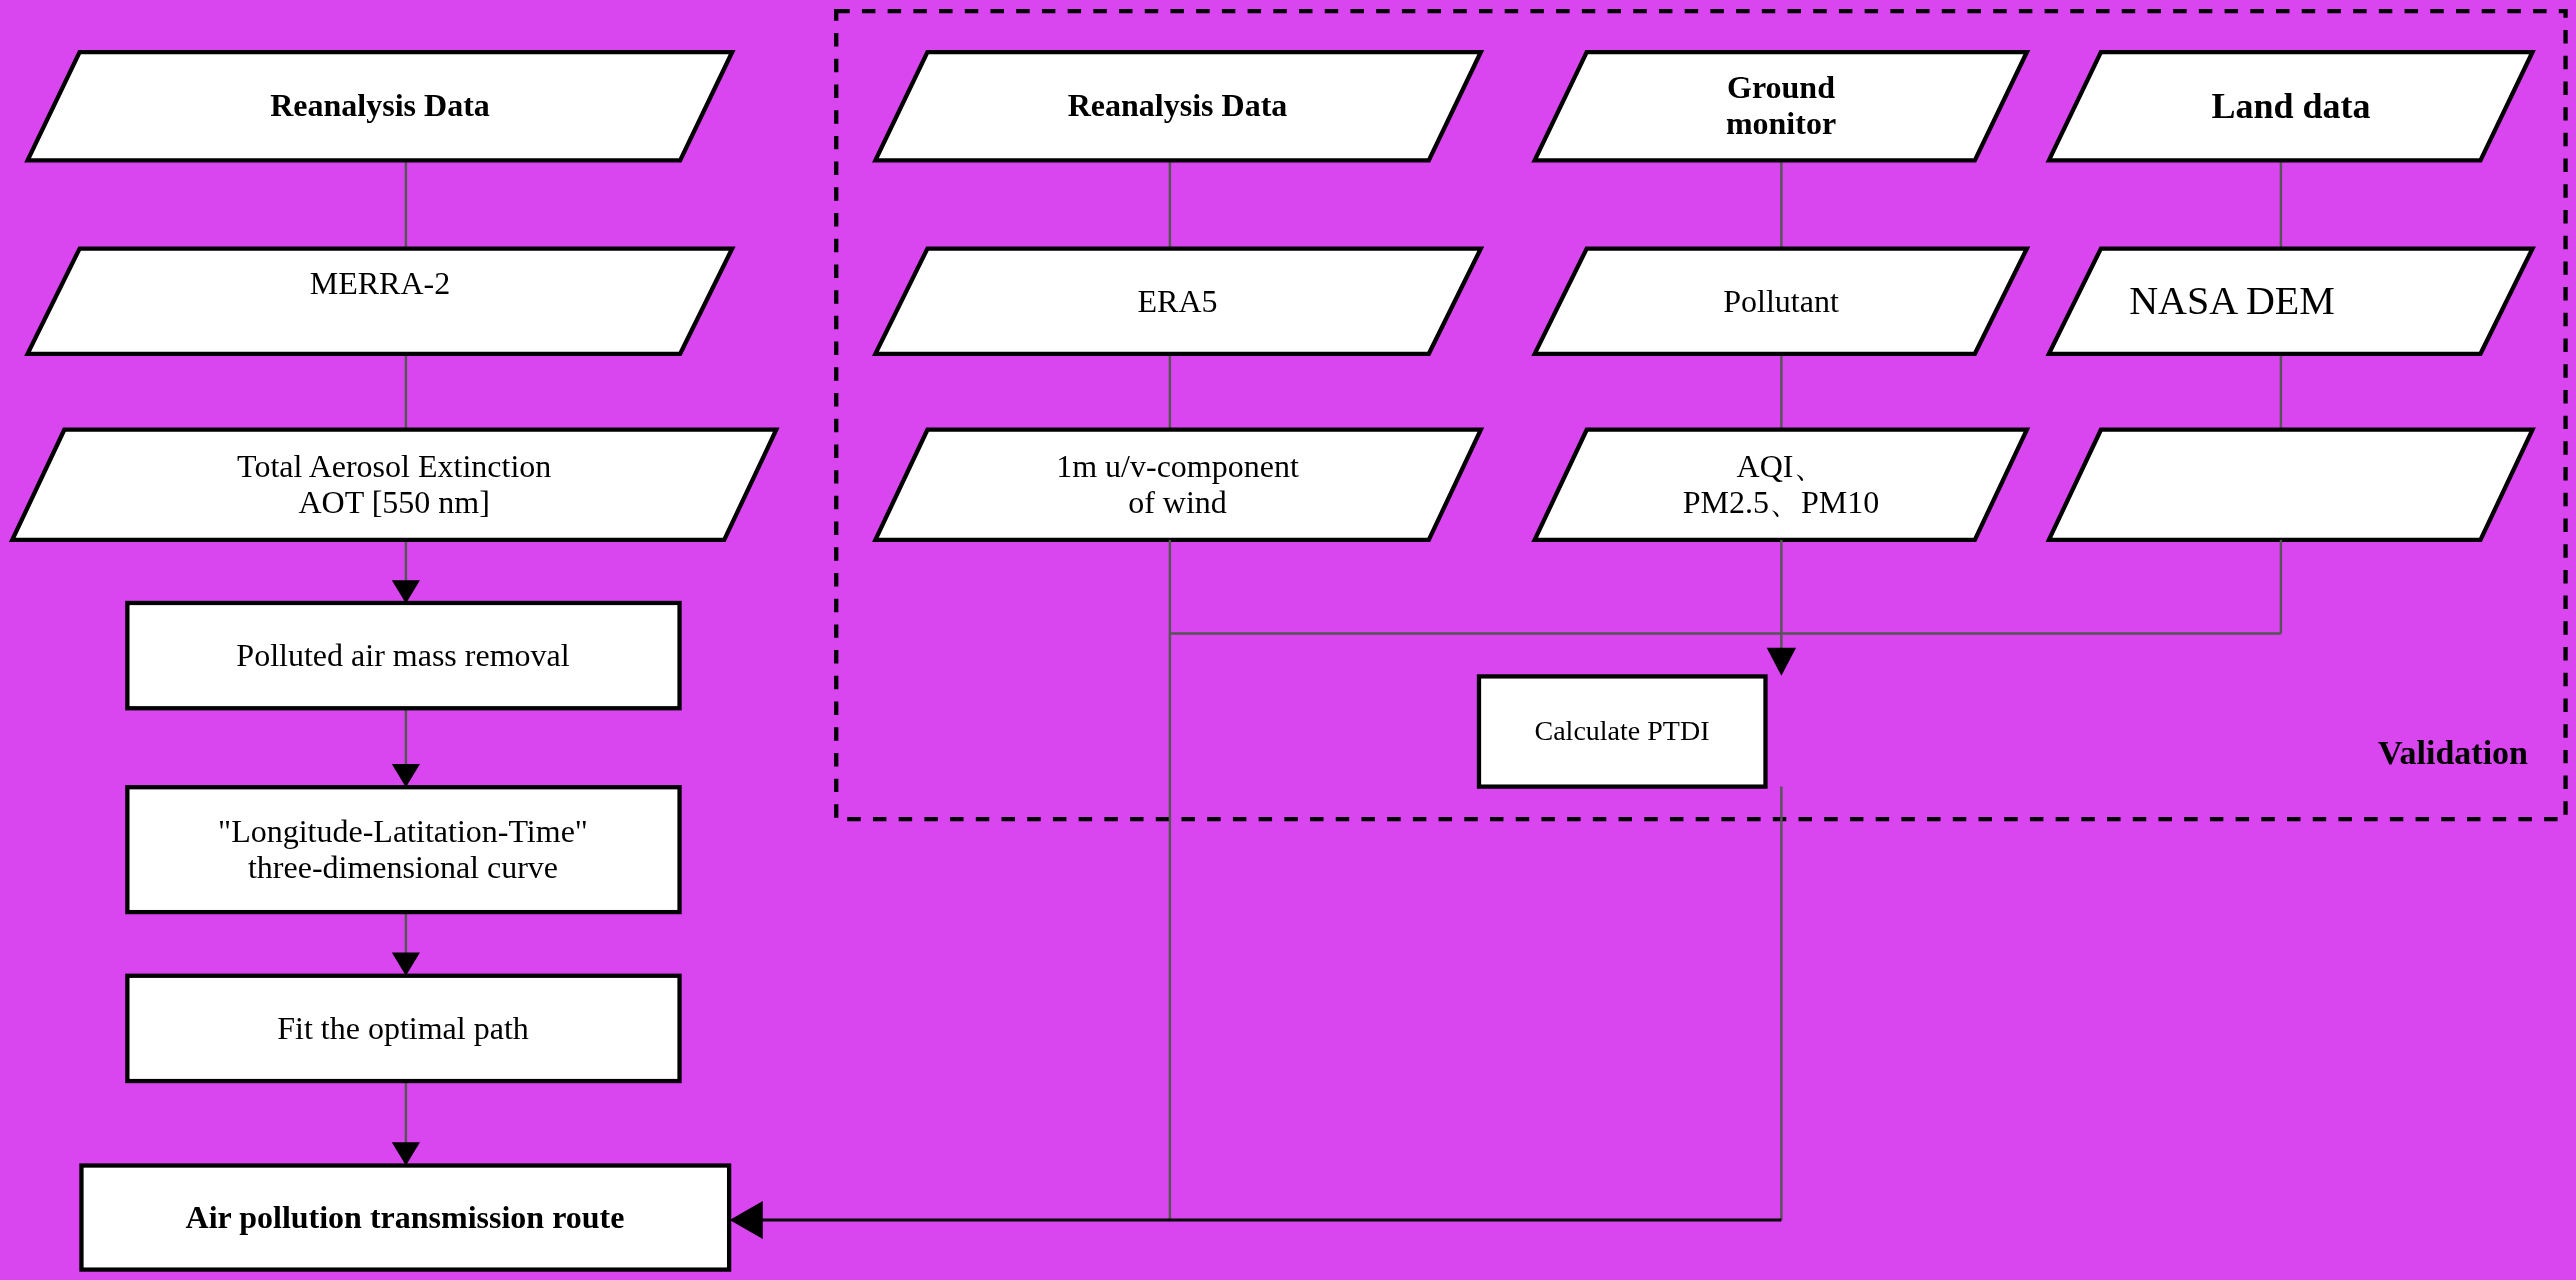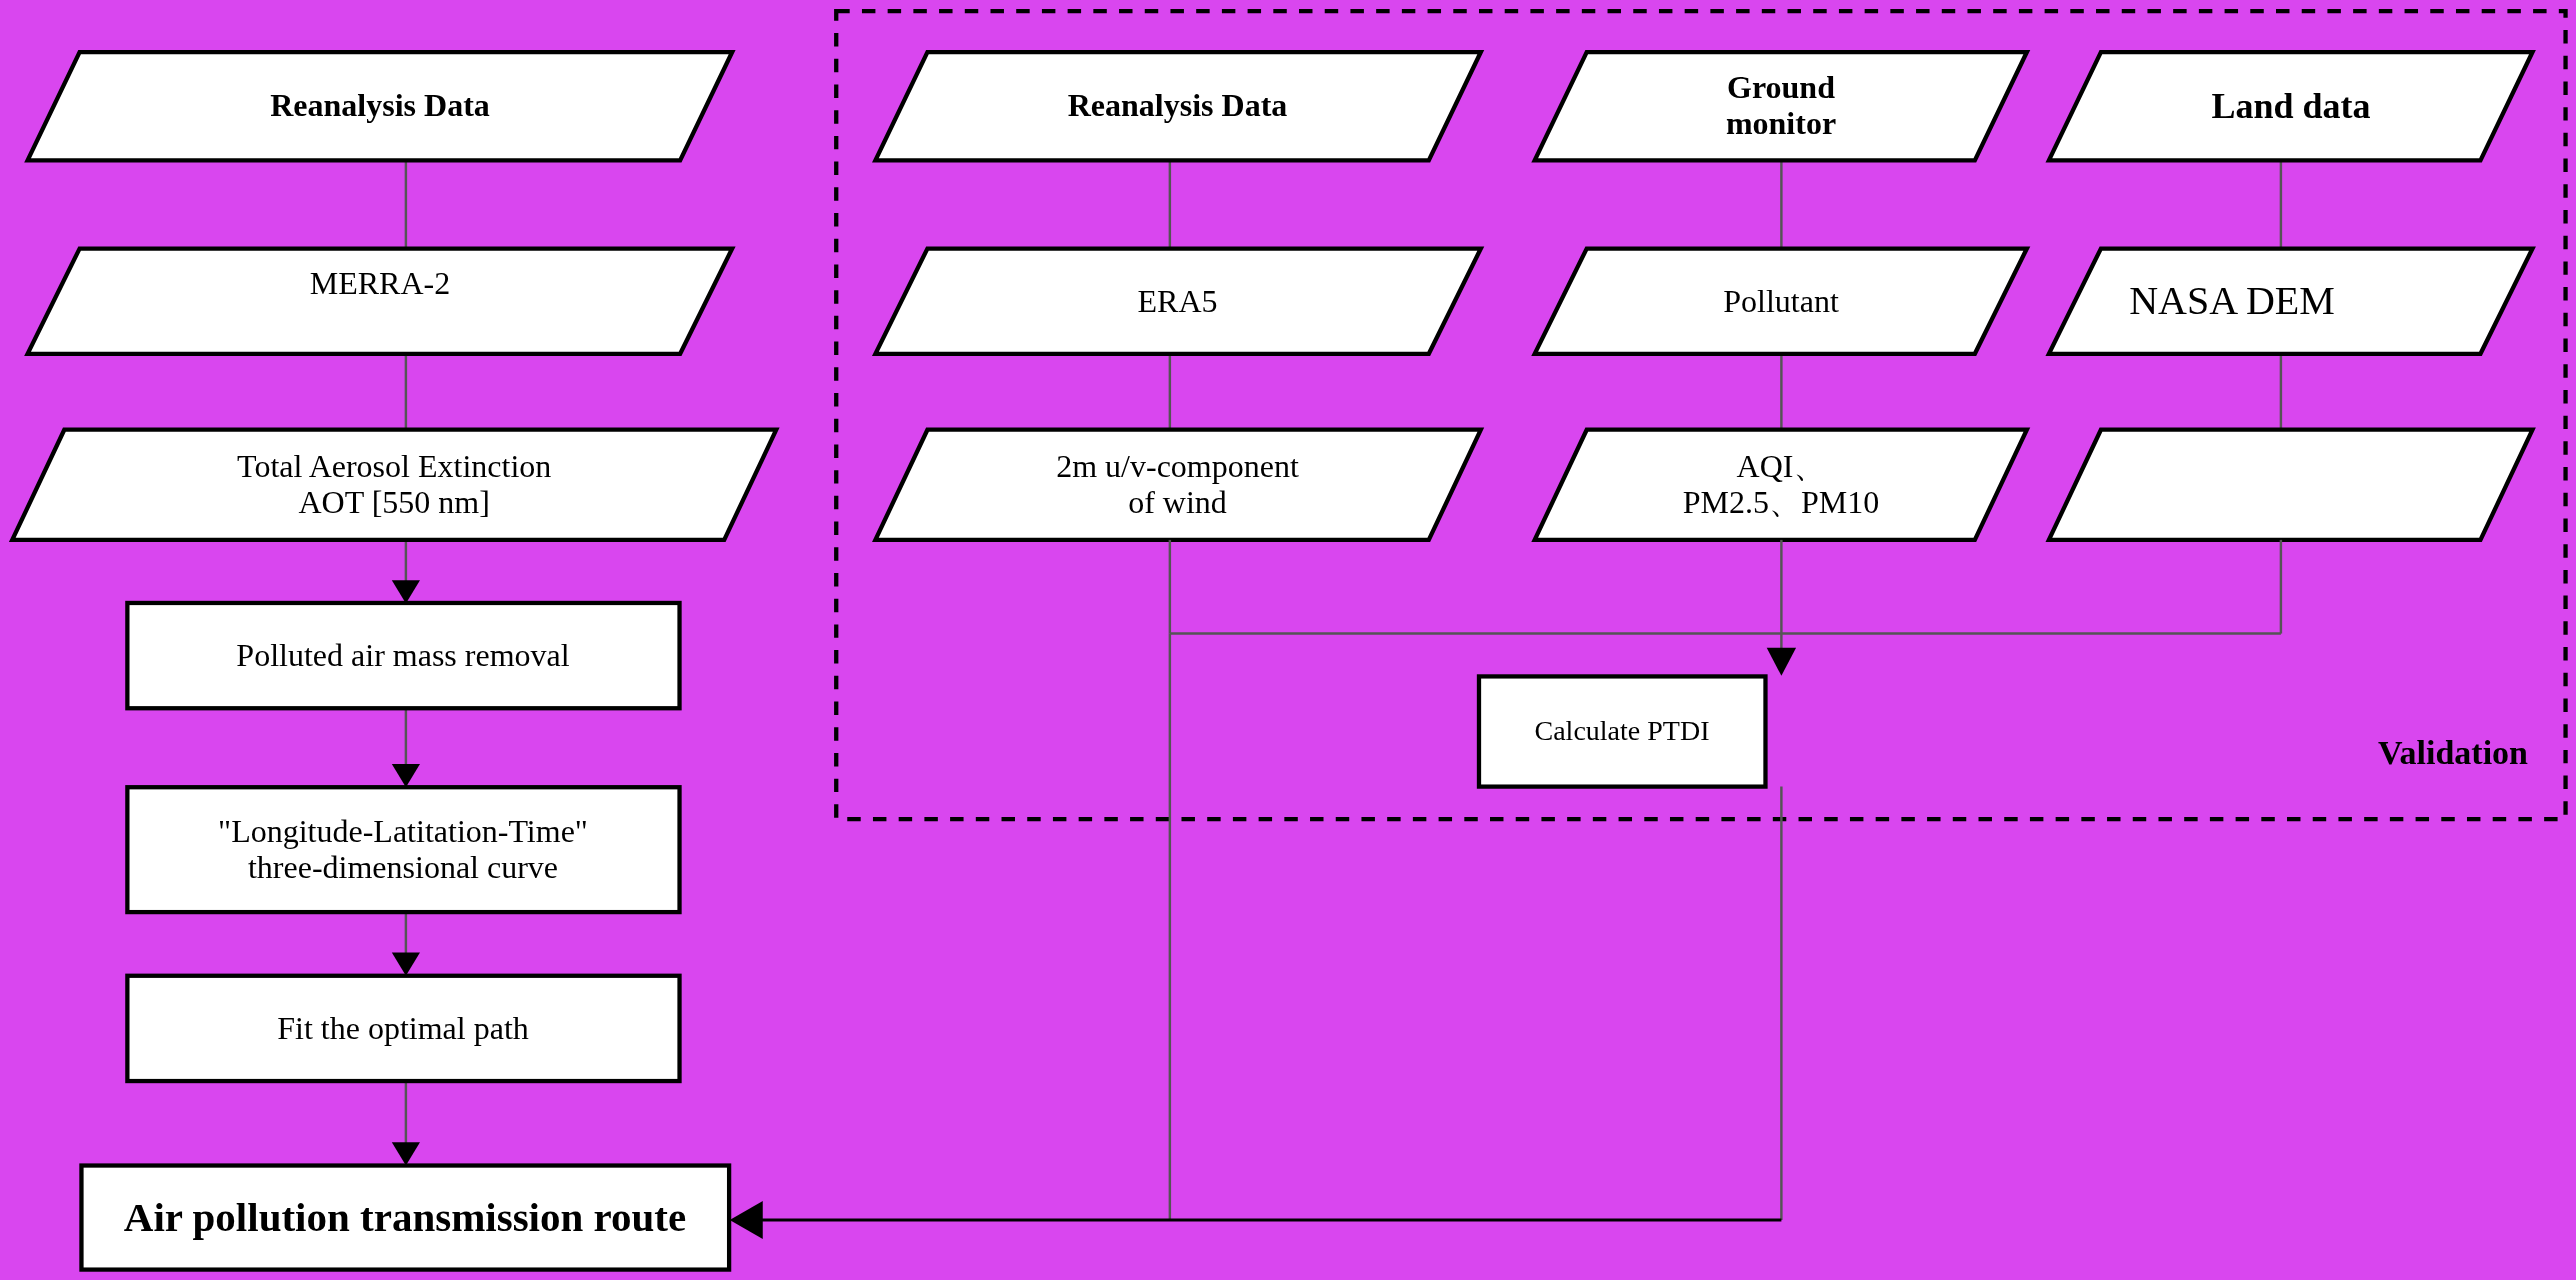--- a/index.html
+++ b/index.html
@@ -81,25 +81,25 @@
   </svg>
 
   <div class="lbl bold" style="left:27.5px;  top:52px;  width:705px; height:108px; font-size:32px;">Reanalysis Data</div>
   <div class="lbl" style="left:27.5px;  top:231px; width:705px; height:105px; font-size:32px;">MERRA-2</div>
   <div class="lbl" style="left:12.2px;  top:430px; width:764px; height:110px; font-size:32px;">Total Aerosol Extinction
 AOT [550 nm]</div>
   <div class="lbl" style="left:127px; top:603px; width:552px;  height:105px; font-size:32px;">Polluted air mass removal</div>
   <div class="lbl" style="left:127px; top:787px;width:552px;  height:125px; font-size:32px;">"Longitude-Latitation-Time"
 three-dimensional curve</div>
   <div class="lbl" style="left:127px; top:976px;width:552px;  height:105px; font-size:32px;">Fit the optimal path</div>
-  <div class="lbl bold" style="left:81px; top:1166px;width:648px; height:104px; font-size:41px;">Air pollution transmission route</div>
+  <div class="lbl bold" style="left:81px; top:1166px;width:648px; height:104px; font-size:32px;">Air pollution transmission route</div>
 
   <div class="lbl bold" style="left:875px;top:52px;  width:605px; height:108px; font-size:32px;">Reanalysis Data</div>
   <div class="lbl" style="left:875px;top:249px; width:605px; height:105px; font-size:32px;">ERA5</div>
-  <div class="lbl" style="left:875px;top:430px; width:605px; height:110px; font-size:32px;">2m u/v-component
+  <div class="lbl" style="left:875px;top:430px; width:605px; height:110px; font-size:32px;">1m u/v-component
 of wind</div>
 
   <div class="lbl bold" style="left:1535px;top:52px;  width:492px; height:108px; font-size:32px;">Ground
 monitor</div>
   <div class="lbl" style="left:1535px;top:249px; width:492px; height:105px; font-size:32px;">Pollutant</div>
   <div class="lbl" style="left:1535px;top:430px; width:492px; height:110px; font-size:32px;">AQI、
 PM2.5、PM10</div>
 
   <div class="lbl bold" style="left:2049px;top:52px;  width:484px; height:108px; font-size:36px;">Land data</div>
   <div class="lbl" style="left:1990px;top:249px; width:484px; height:105px; font-size:40px;">NASA DEM</div>

